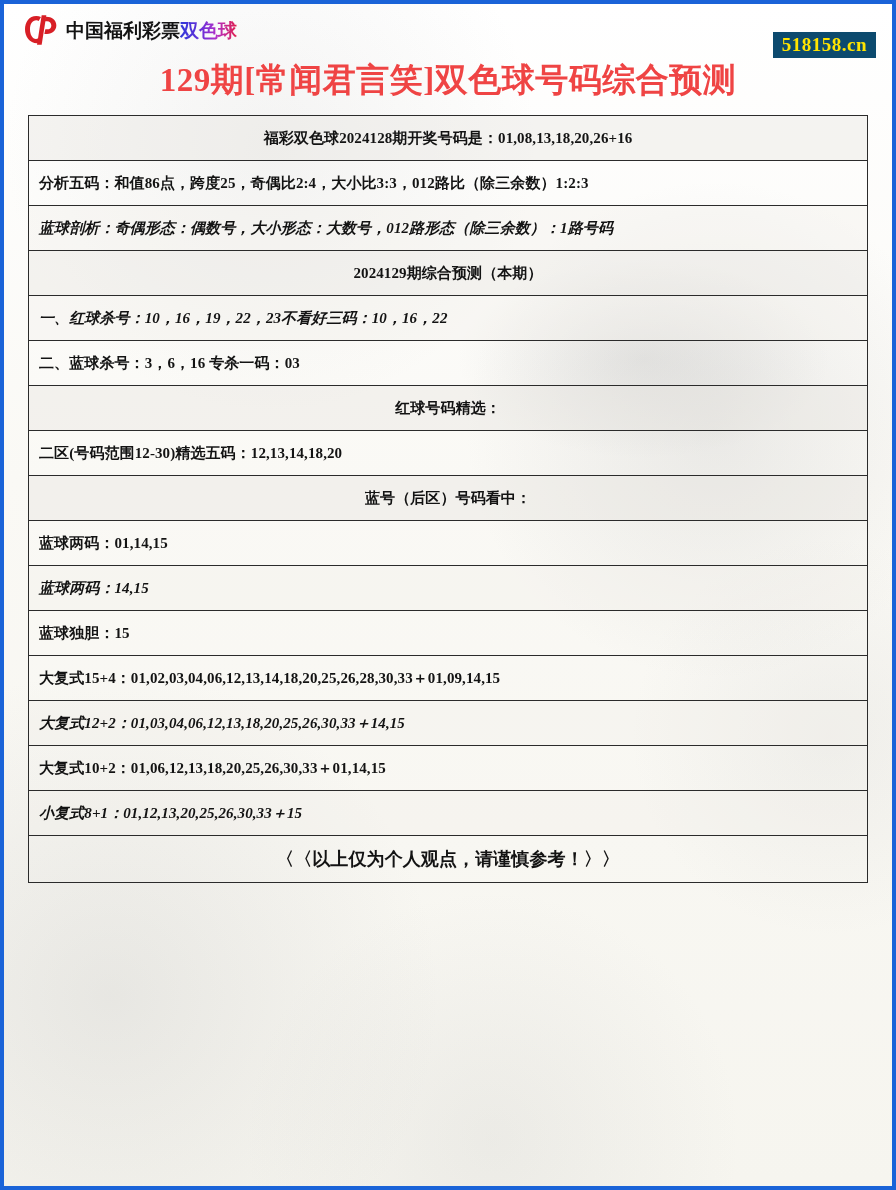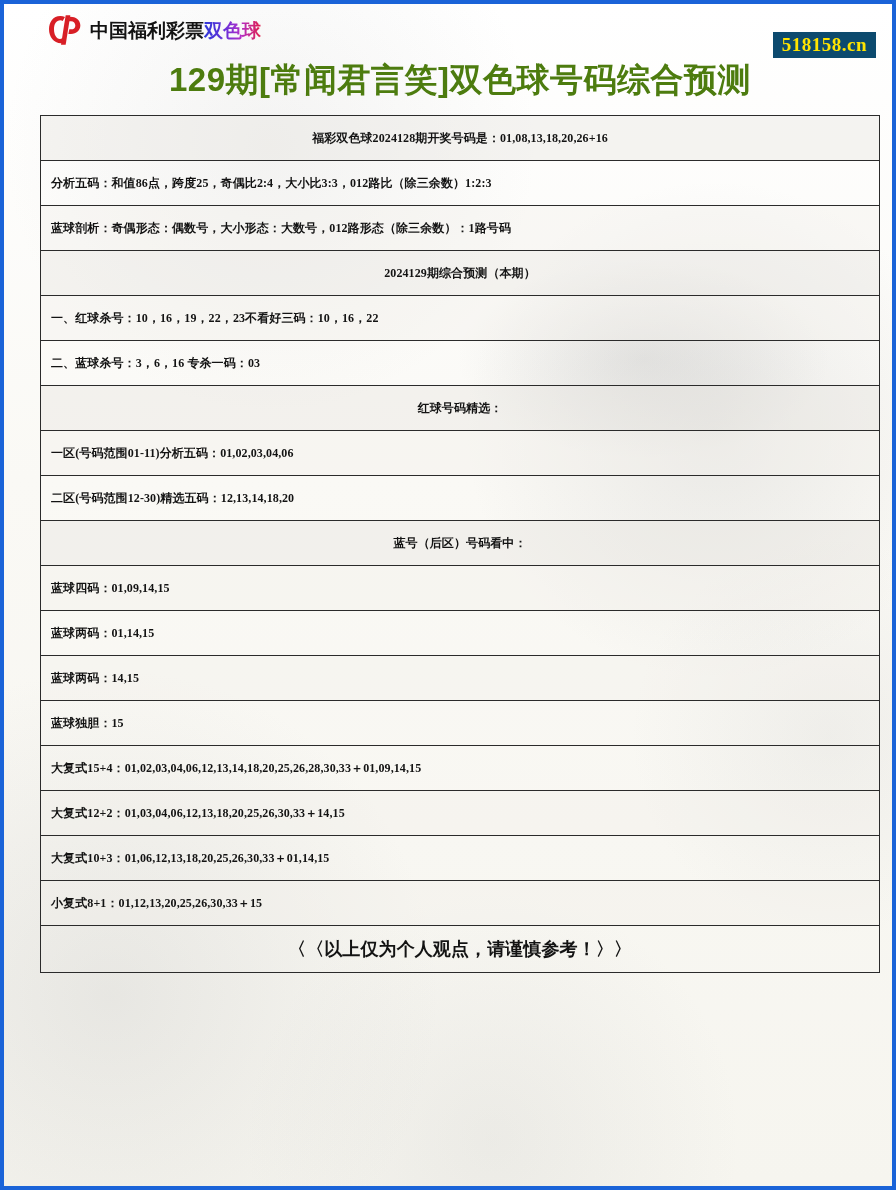--- a/index.html
+++ b/index.html
@@ -37,21 +37,20 @@
       radial-gradient(circle at 30% 12%, rgba(190,190,190,0.16) 0%, rgba(190,190,190,0) 22%),
       radial-gradient(circle at 55% 96%, rgba(180,180,180,0.16) 0%, rgba(180,180,180,0) 20%),
       radial-gradient(circle at 93% 62%, rgba(180,180,180,0.14) 0%, rgba(180,180,180,0) 18%),
       linear-gradient(180deg, #ffffff 0%, #faf9f5 40%, #f6f5ef 100%);
     z-index: 0;
   }
 
   #content {
     position: relative;
     z-index: 2;
-    margin-left: 24px;
   }
 
   
   .header {
     position: relative;
     height: 48px;
     padding: 10px 16px 0 20px;
     box-sizing: border-box;
   }
   .brand {
@@ -89,22 +88,22 @@
     font-size: 19px;
     font-weight: bold;
     letter-spacing: 0.5px;
     padding: 3px 9px 4px 9px;
     line-height: 1;
   }
 
   
   .page-title {
     text-align: center;
-    color: #4d7c0f;
-    font-family: Liberation Sans, sans-serif;
+    color: #ef4444;
+    font-family: Liberation Serif, serif;
     font-size: 33px;
     font-weight: bold;
     letter-spacing: 0.5px;
     margin: 6px 0 12px 0;
     white-space: nowrap;
   }
 
   
   .pred-table {
     width: 840px;
@@ -126,37 +125,38 @@
     padding: 0;
   }
 
   .cell {
     box-sizing: border-box;
     height: 44px;
     display: flex;
     align-items: center;
     padding: 0 10px;
     font-family: "Liberation Serif", "DejaVu Serif", serif;
-    font-size: 12px;
+    font-size: 15px;
     color: #131313;
     letter-spacing: 0.1px;
     white-space: nowrap;
     overflow: hidden;
   }
   .cell.center {
     justify-content: center;
     font-weight: bold;
     background: rgba(232,229,224,0.42);
   }
   .cell.left {
     justify-content: flex-start;
     font-weight: bold;
   }
   .cell.row-alt {
     background: rgba(243,241,236,0.40);
+    font-style: italic;
   }
   .cell.footer {
     justify-content: center;
     font-weight: bold;
     font-size: 18px;
     height: 46px;
   }
 </style>
 </head>
 <body>
@@ -214,40 +214,30 @@
               <div class="cell left">二、蓝球杀号：3，6，16 专杀一码：03</div>
             </td>
           </tr>
           <tr>
             <td>
               <div class="cell center">红球号码精选：</div>
             </td>
           </tr>
           <tr>
             <td>
-              <div class="cell left row-alt">一区(号码范围01-11)分析五码：01,02,03,04,06</div>
-            </td>
-          </tr>
-          <tr>
-            <td>
               <div class="cell left">二区(号码范围12-30)精选五码：12,13,14,18,20</div>
             </td>
           </tr>
           <tr>
             <td>
               <div class="cell center">蓝号（后区）号码看中：</div>
             </td>
           </tr>
           <tr>
             <td>
-              <div class="cell left row-alt">蓝球四码：01,09,14,15</div>
-            </td>
-          </tr>
-          <tr>
-            <td>
               <div class="cell left">蓝球两码：01,14,15</div>
             </td>
           </tr>
           <tr>
             <td>
               <div class="cell left row-alt">蓝球两码：14,15</div>
             </td>
           </tr>
           <tr>
             <td>
@@ -259,21 +249,21 @@
               <div class="cell left">大复式15+4：01,02,03,04,06,12,13,14,18,20,25,26,28,30,33＋01,09,14,15</div>
             </td>
           </tr>
           <tr>
             <td>
               <div class="cell left row-alt">大复式12+2：01,03,04,06,12,13,18,20,25,26,30,33＋14,15</div>
             </td>
           </tr>
           <tr>
             <td>
-              <div class="cell left">大复式10+3：01,06,12,13,18,20,25,26,30,33＋01,14,15</div>
+              <div class="cell left">大复式10+2：01,06,12,13,18,20,25,26,30,33＋01,14,15</div>
             </td>
           </tr>
           <tr>
             <td>
               <div class="cell left row-alt">小复式8+1：01,12,13,20,25,26,30,33＋15</div>
             </td>
           </tr>
           <tr>
             <td>
               <div class="cell footer">〈〈以上仅为个人观点，请谨慎参考！〉〉</div>

